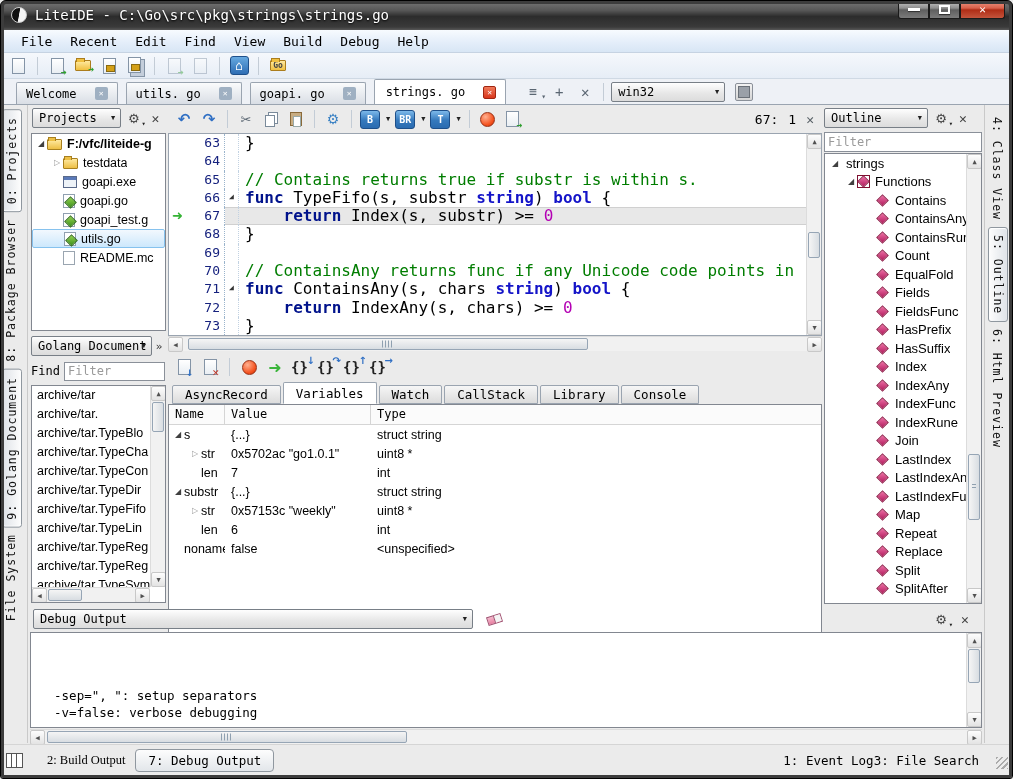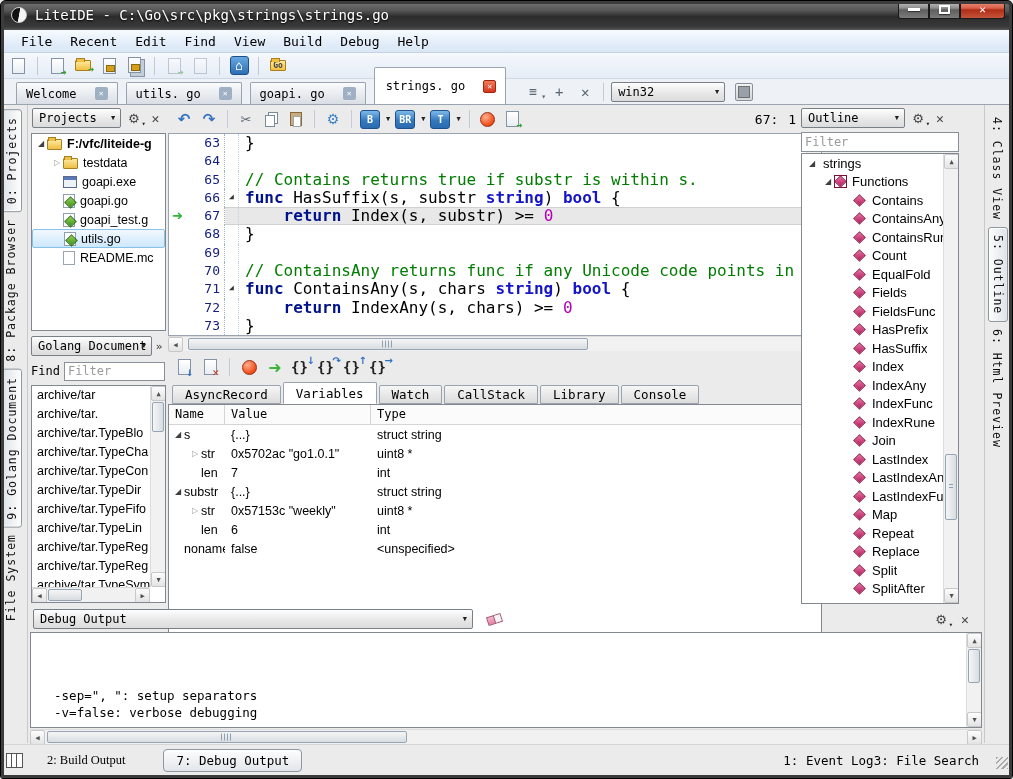--- a/index.html
+++ b/index.html
@@ -48,21 +48,21 @@
   .fold-icon.go-label { display:flex; align-items:center; justify-content:center; font-size:8px; font-weight:bold; color:#444; }
   .home-ico { width:19px; height:19px; border-radius:3px; background:linear-gradient(#66a9e0,#2e6db4); border:1px solid #1d4f8a;
     color:#fff; font-size:13px; display:flex; align-items:center; justify-content:center; }
 
   
   .tabbar { position:absolute; left:0; top:79px; width:1013px; height:26px; background:#eef1f6;
     border-bottom:1px solid #9aa4b0; display:flex; align-items:flex-end; padding-left:16px; }
   .etab { height:22px; display:flex; align-items:center; gap:18px; padding:0 9px; margin-right:8px;
     border:1px solid #9aa4b0; border-bottom:none; border-radius:2px 2px 0 0; font-size:12px;
     background:linear-gradient(#fafbfc,#d9dee5); }
-  .etab.active { height:37px; background:#fff; position:relative; z-index:2;padding-left:11px; }
+  .etab.active { height:25px; background:#fff; position:relative; z-index:2;padding-left:11px; }
   .tab-x { width:13px; height:13px; border-radius:2px; background:#9fb0c2; color:#fff; font-size:8px; font-weight:bold;
     display:flex; align-items:center; justify-content:center; }
   .etab.active .tab-x { background:linear-gradient(#f07a5a,#d8361c); border:1px solid #a02510; }
   .tabtools { display:flex; align-items:center; height:100%; gap:4px; margin-left:8px; }
   .tabtool { width:22px; height:20px; display:flex; align-items:center; justify-content:center; color:#5a6672; font-size:14px; }
   .tablist-ico { position:relative; font-size:13px; }
   .tablist-ico::after { content:"▾"; font-size:8px; position:absolute; right:-2px; bottom:1px; }
 
   .combo { height:20px; background:linear-gradient(#fefefe,#e6e6e6 60%,#dcdcdc); border:1px solid #787f87; border-radius:2px;
     display:flex; align-items:center; font-size:12px; position:relative; padding-left:6px; }
@@ -175,21 +175,21 @@
   .vh { padding:2px 6px; border-right:1px solid #d5d5d5; }
   .vrow { display:flex; height:19px; align-items:center; }
   .vc { overflow:hidden; white-space:nowrap; padding:0 6px 0 0; }
   .c-name { width:56px; flex:none; display:flex; align-items:center; padding-left:3px; }
   .c-val { width:146px; flex:none; padding-left:6px; }
   .c-type { flex:1; padding-left:6px; }
   .vrow.lvl-1 .c-name { padding-left:20px; }
   .vrow .exp.exp-none { visibility:hidden; }
 
   
-  .outline { position:absolute; left:799px; top:105px; width:162px; height:501px; }
+  .outline { position:absolute; left:822px; top:105px; width:162px; height:501px; }
   .ofilter { position:absolute; left:2px; right:2px; top:27px; height:20px; }
   .otree { position:absolute; left:2px; right:2px; top:48px; bottom:2px; overflow:hidden; }
   .otree-inner { position:absolute; inset:0 15px 0 0; overflow:hidden; font-family:"Liberation Sans",sans-serif; font-size:13px; }
   .orow { height:18.5px; display:flex; align-items:center; white-space:nowrap; overflow:hidden; padding-left:4px; }
   .orow.lvl-1 { padding-left:20px; } .orow.lvl-2 { padding-left:38px; }
   .ic-braces { font-weight:bold; font-size:12px; color:#333; font-family:"DejaVu Sans Mono",monospace; }
   .ic-diamond { width:9px; height:9px; margin:0 3px; background:linear-gradient(135deg,#ef6ea5,#b01e5e); border:1px solid #8d1945; transform:rotate(45deg); flex:none; }
   .ic-diamond-boxed { width:13px; height:13px; border:1px solid #7d1030; display:flex; align-items:center; justify-content:center; flex:none; }
   .ic-diamond-boxed::after { content:""; width:7px; height:7px; background:linear-gradient(135deg,#ef6ea5,#b01e5e); border:1px solid #8d1945; transform:rotate(45deg); }
   .olabel { margin-left:5px; overflow:hidden; }
@@ -204,21 +204,21 @@
   .outlines { position:absolute; inset:3px 16px 0 8px; overflow:hidden; font-size:12.5px; line-height:17px; white-space:pre; }
   .oline { height:17px; }
 
   
   .statusbar { position:absolute; left:0; top:744px; width:1013px; height:31px; background:#ebebeb; border-top:1px solid #d5d5d5;
     display:flex; align-items:center; font-size:12.5px; }
   .cols-icon { width:17px; height:15px; background:#fff; border:1px solid #555; margin:0 14px 0 6px; position:relative; }
   .cols-icon::before { content:""; position:absolute; left:4px; top:0; bottom:0; width:1px; background:#555; }
   .cols-icon::after { content:""; position:absolute; left:9px; top:0; bottom:0; width:1px; background:#555; }
   .sb-item { padding:3px 10px;font-family:Liberation Serif, serif; }
-  .sb-btn2 { border:1px solid #8f979f; border-radius:4px; background:linear-gradient(#fdfdfd,#e2e6ea); padding:3px 12px; margin-left:28px; }
+  .sb-btn2 { border:1px solid #8f979f; border-radius:4px; background:linear-gradient(#fdfdfd,#e2e6ea); padding:3px 12px; margin-left:0; }
   .sb-right { margin-left:auto; display:flex; padding-right:34px; }
   .grip { position:absolute; right:5px; bottom:6px; width:12px; height:12px;
     background:repeating-linear-gradient(135deg,#aaa 0 1.5px,transparent 1.5px 4px); }
 </style>
 </head>
 <body>
 
 <div class="window">
 
   <div class="titlebar">
@@ -504,21 +504,21 @@
           <span class="cfold"></span>
           <span class="ctext"><span class="tk-cm">// Contains returns true if substr is within s.</span></span>
         </div>
 
         <div class="crow fold">
           <span class="cgut">
             <span class="runarrow">➜</span>
             <span class="lnum">66</span>
           </span>
           <span class="cfold"></span>
-          <span class="ctext"><span class="tk-kw">func</span><span class="tk-p"> HasSuffix(s, substr </span><span class="tk-ty">string</span><span class="tk-p">) </span><span class="tk-ty">bool</span><span class="tk-p"> {</span></span>
+          <span class="ctext"><span class="tk-kw">func</span><span class="tk-p"> TypeFifo(s, substr </span><span class="tk-ty">string</span><span class="tk-p">) </span><span class="tk-ty">bool</span><span class="tk-p"> {</span></span>
         </div>
 
         <div class="crow cur">
           <span class="cgut">
             <span class="runarrow">➜</span>
             <span class="lnum">67</span>
           </span>
           <span class="cfold"></span>
           <span class="ctext"><span class="tk-p">    </span><span class="tk-kw">return</span><span class="tk-p"> Index(s, substr) &gt;= </span><span class="tk-num">0</span></span>
         </div>

